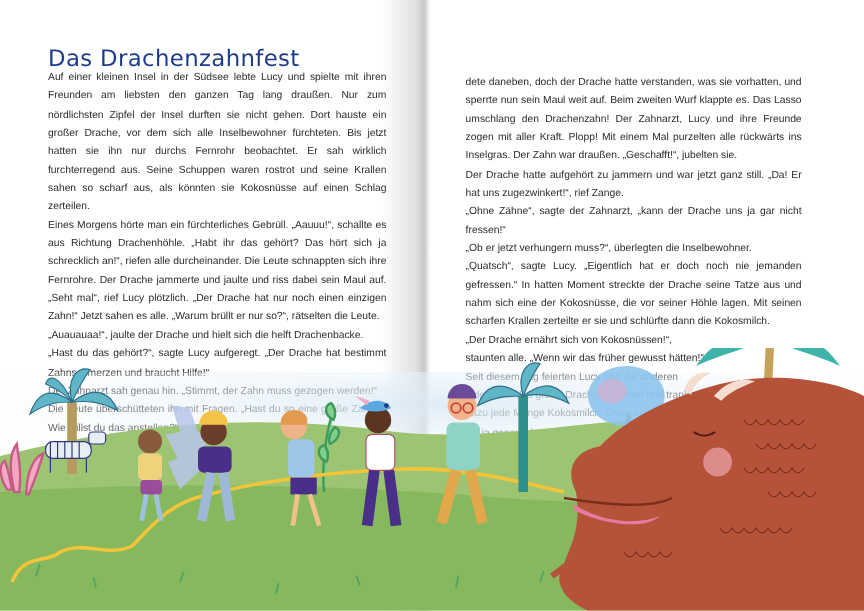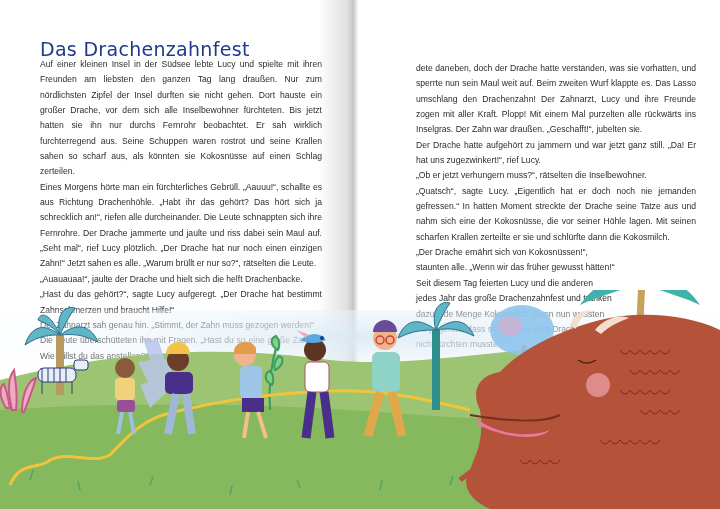--- a/index.html
+++ b/index.html
@@ -7,21 +7,21 @@
   .spread{position:absolute;left:0;top:0;width:720px;height:390px;background:#fff;}
   .gutter{position:absolute;left:318px;top:0;width:52px;height:509px;
     background:linear-gradient(90deg,rgba(255,255,255,0) 0%,rgba(200,200,200,0.55) 55%,rgba(160,160,160,0.6) 68%,rgba(255,255,255,0.2) 78%,rgba(255,255,255,0) 100%);}
   .page{position:absolute;top:0;height:509px;}
   .page-left{left:0;width:360px;}
   .page-right{left:360px;width:360px;}
   .title{position:absolute;left:40px;top:38px;font-family:"DejaVu Sans",sans-serif;font-size:19px;color:#1e3a8a;letter-spacing:0.3px;}
   .text{position:absolute;font-size:8.6px;line-height:15.35px;color:#2b2b2b;text-align:justify;}
   .text p{margin:0;}
   .left-text{left:40px;top:57px;width:282px;}
-  .right-text{left:56px;top:61px;width:280px;}
+  .right-text{left:28px;top:61px;width:280px;}
   .narrow{width:200px;text-align:left;}
   .illustration{position:absolute;left:0;top:290px;width:720px;height:219px;pointer-events:none;}
 </style>
 </head>
 <body>
 
 <div class="spread">
 
   <div class="page page-left">
     <div class="title">Das Drachenzahnfest</div>
@@ -33,22 +33,23 @@
       <p>Der Zahnarzt sah genau hin. „Stimmt, der Zahn muss gezogen werden!“</p>
       <p>Die Leute überschütteten ihn mit Fragen. „Hast du so eine große Zange? Wie willst du das anstellen?“</p>
       <p>Der Zahnarzt kratzte sich am Kopf. Eine Riesenzange hatte er nicht! Und an den Drachen traute er sich auch nicht so nah heran. Doch Lucy, die letzte Woche mit ihren Freunden Lasso werfen geübt hatte, fiel plötzlich etwas ein. „Du kannst ein Lasso werfen!“, schlug sie vor.</p>
       <p style="text-align:left">Der Zahnarzt nickte. „Gute Idee! Und ihr helft beim Ziehen!“ Der erste Wurf lan-</p>
     </div>
   </div>
 
   <div class="page page-right">
     <div class="text right-text">
       <p>dete daneben, doch der Drache hatte verstanden, was sie vorhatten, und sperrte nun sein Maul weit auf. Beim zweiten Wurf klappte es. Das Lasso umschlang den Drachenzahn! Der Zahnarzt, Lucy und ihre Freunde zogen mit aller Kraft. Plopp! Mit einem Mal purzelten alle rückwärts ins Inselgras. Der Zahn war draußen. „Geschafft!“, jubelten sie.</p>
-      <p>Der Drache hatte aufgehört zu jammern und war jetzt ganz still. „Da! Er hat uns zugezwinkert!“, rief Lucy.</p>
-      <p>„Ob er jetzt verhungern muss?“, rätselten die Inselbewohner.</p>
+      <p>Der Drache hatte aufgehört zu jammern und war jetzt ganz still. „Da! Er hat uns zugezwinkert!“, rief Zange.</p>
+      <p>„Ohne Zähne“, sagte der Zahnarzt, „kann der Drache uns ja gar nicht fressen!“</p>
+      <p>„Ob er jetzt verhungern muss?“, überlegten die Inselbewohner.</p>
       <p>„Quatsch“, sagte Lucy. „Eigentlich hat er doch noch nie jemanden gefressen.“ In hatten Moment streckte der Drache seine Tatze aus und nahm sich eine der Kokosnüsse, die vor seiner Höhle lagen. Mit seinen scharfen Krallen zerteilte er sie und schlürfte dann die Kokosmilch.</p>
       <p class="narrow">„Der Drache ernährt sich von Kokosnüssen!“, staunten alle. „Wenn wir das früher gewusst hätten!“</p>
       <p class="narrow">Seit diesem Tag feierten Lucy und die anderen jedes Jahr das große Drachenzahnfest und tranken dazu jede Menge Kokosmilch. Denn nun wussten sie ja genau, dass sie sich vor dem Drachen wirklich nicht fürchten mussten.</p>
     </div>
   </div>
 
   <div class="gutter"></div>
 
   <svg class="illustration" viewBox="0 0 720 219" width="720" height="219">
 

